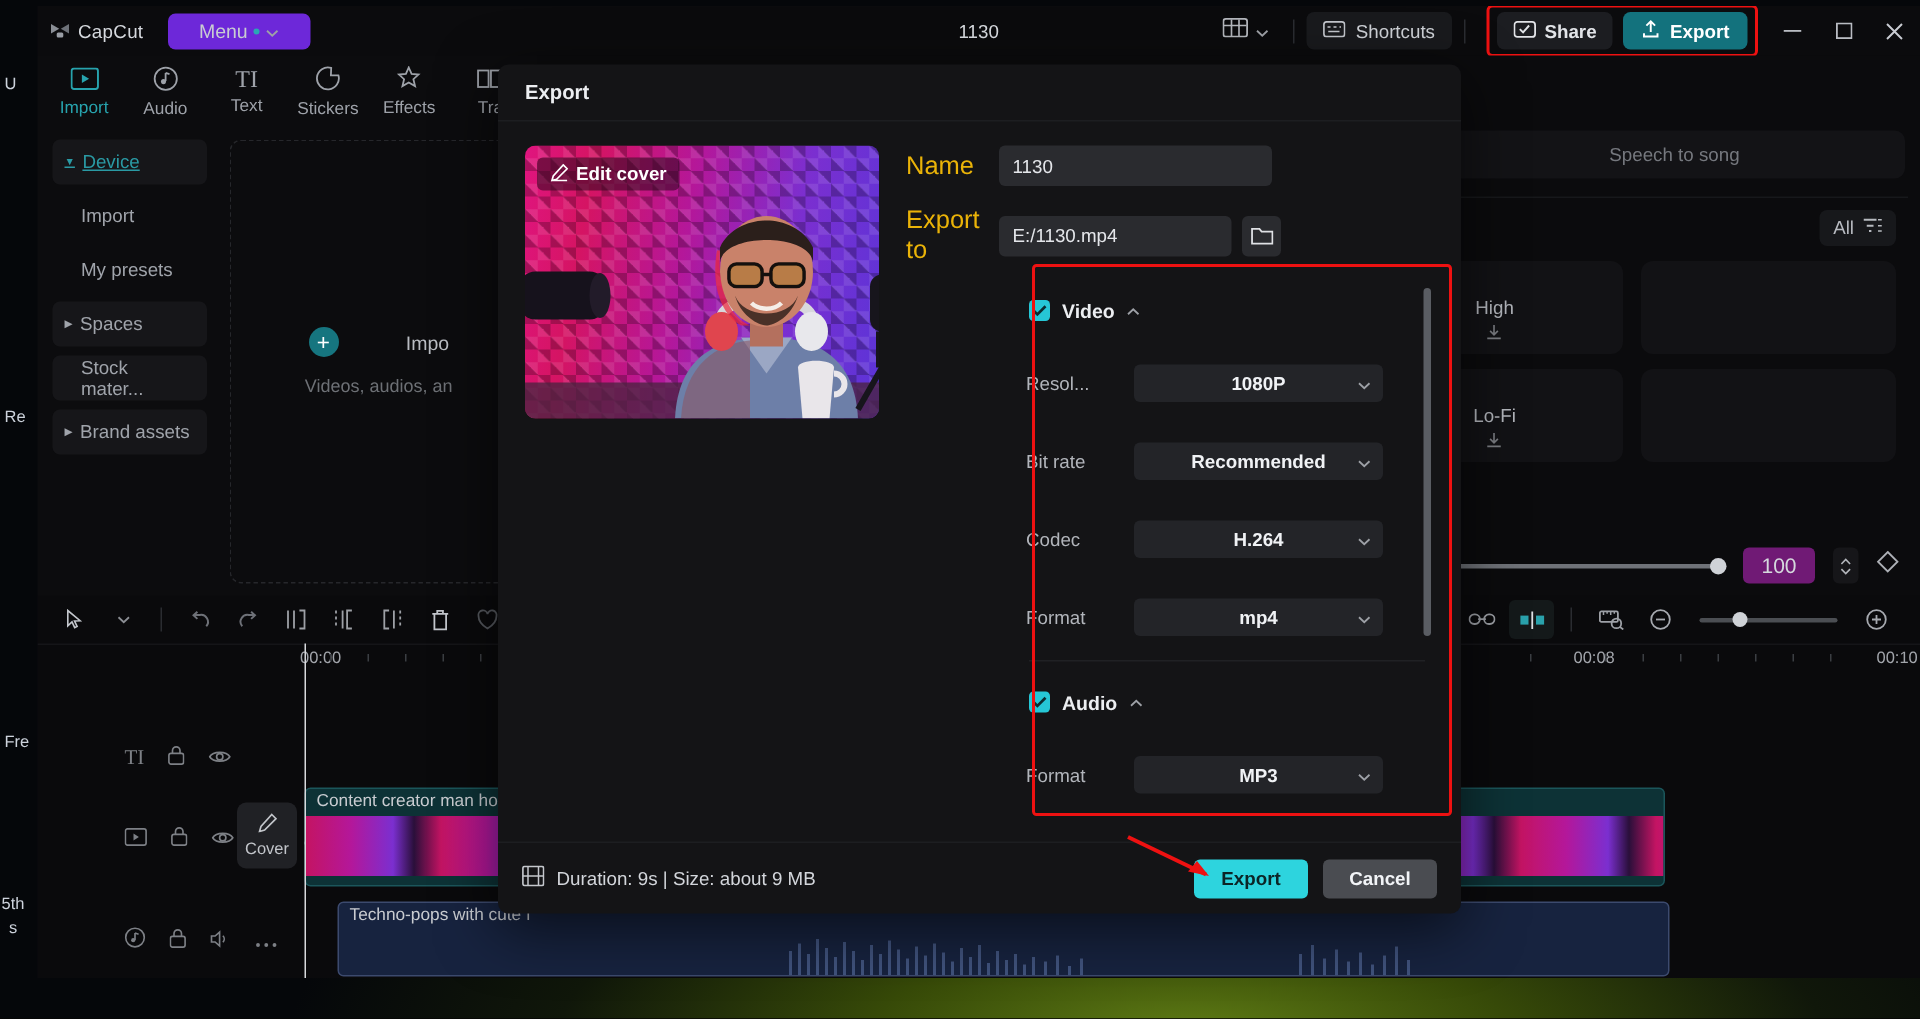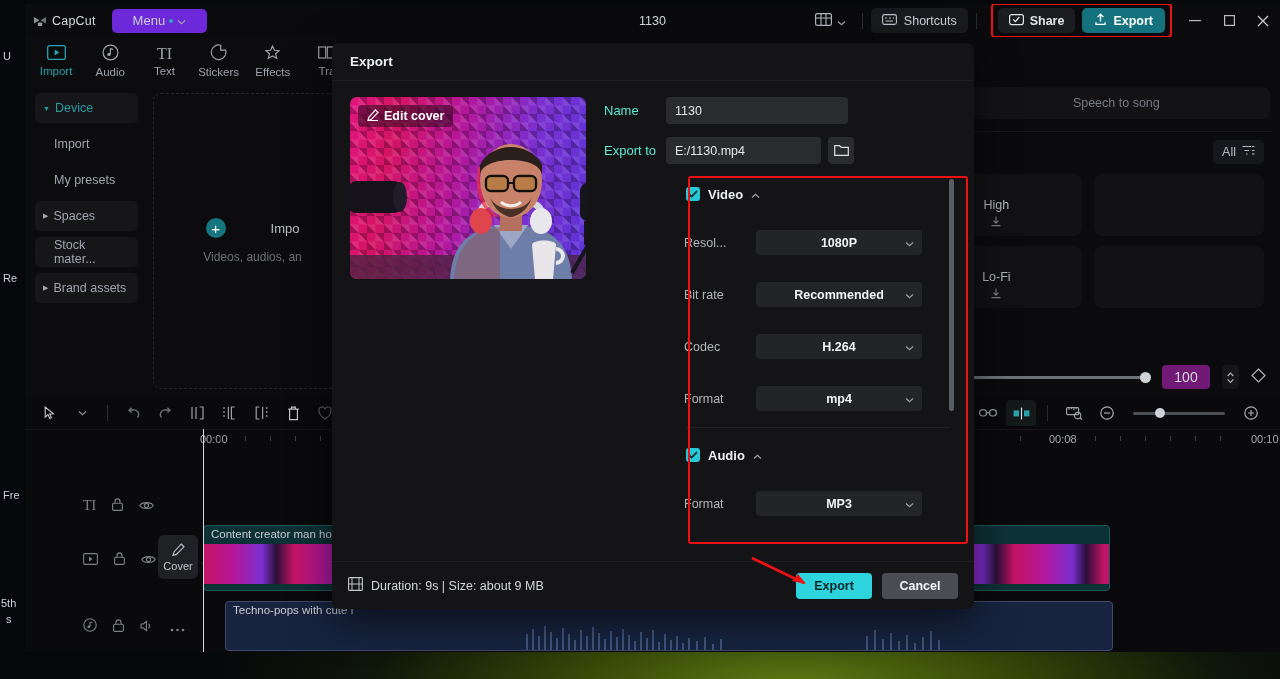--- a/index.html
+++ b/index.html
@@ -81,21 +81,21 @@
     justify-content: center; gap: 3px; color: #9ea2a9; font-size: 11.5px; cursor: pointer;
   }
   .tab.active { color: #27a3ad; }
   .tab .ti { font-family: "Liberation Serif", serif; font-size: 16px; line-height: 16px; }
   .subnav { width: 123px; padding: 8px 10px 0 10px; }
   .subitem {
     height: 30px; border-radius: 5px; display: flex; align-items: center;
     padding: 0 8px; color: #a0a4ab; font-size: 12.5px; margin-bottom: 6px; cursor: pointer;
   }
   .subitem.chip { background: #161619; }
-  .subitem.active { color: #2a9aa4; }
+  .subitem.active { color: #2a9aa4; text-decoration: underline; }
   .caret { font-size: 7px; margin-right: 5px; }
   .drop-area {
     position: absolute; left: 128px; top: 56px; right: 6px; bottom: 8px;
     border: 1px dashed #26272b; border-radius: 8px;
     display: flex; flex-direction: column; align-items: center; justify-content: center; gap: 12px;
   }
   .import-row { display: flex; align-items: center; gap: 10px; }
   .plus-circle {
     width: 20px; height: 20px; border-radius: 50%; background: #16757f; color: #fff;
     display: flex; align-items: center; justify-content: center; font-size: 15px; line-height: 1;
@@ -197,21 +197,21 @@
   .edit-cover {
     position: absolute; left: 8px; top: 8px; height: 22px; padding: 0 9px;
     border-radius: 4px; background: rgba(40,8,28,.55);
     display: flex; align-items: center; gap: 5px;
     color: #fff; font-size: 12.5px; font-weight: bold; cursor: pointer; z-index: 4;
   }
   .person { position: absolute; z-index: 2; }
 
   .fields { margin-left: 18px; flex: 1; }
   .frow { display: flex; align-items: center; margin-bottom: 13px; }
-  .flabel { width: 62px; color: #5eead4; font-size: 13px; }
+  .flabel { width: 62px; color: #eab308; font-size: 17px; }
   .finput {
     height: 27px; border-radius: 4px; background: #2a2b2f; color: #e4e6ea;
     font-size: 12.5px; display: flex; align-items: center; padding: 0 9px; cursor: text;
   }
   .fname { width: 182px; }
   .fpath { width: 155px; }
   .folder-btn {
     width: 26px; height: 27px; border-radius: 4px; background: #2a2b2f; margin-left: 7px;
     display: flex; align-items: center; justify-content: center; cursor: pointer;
   }

